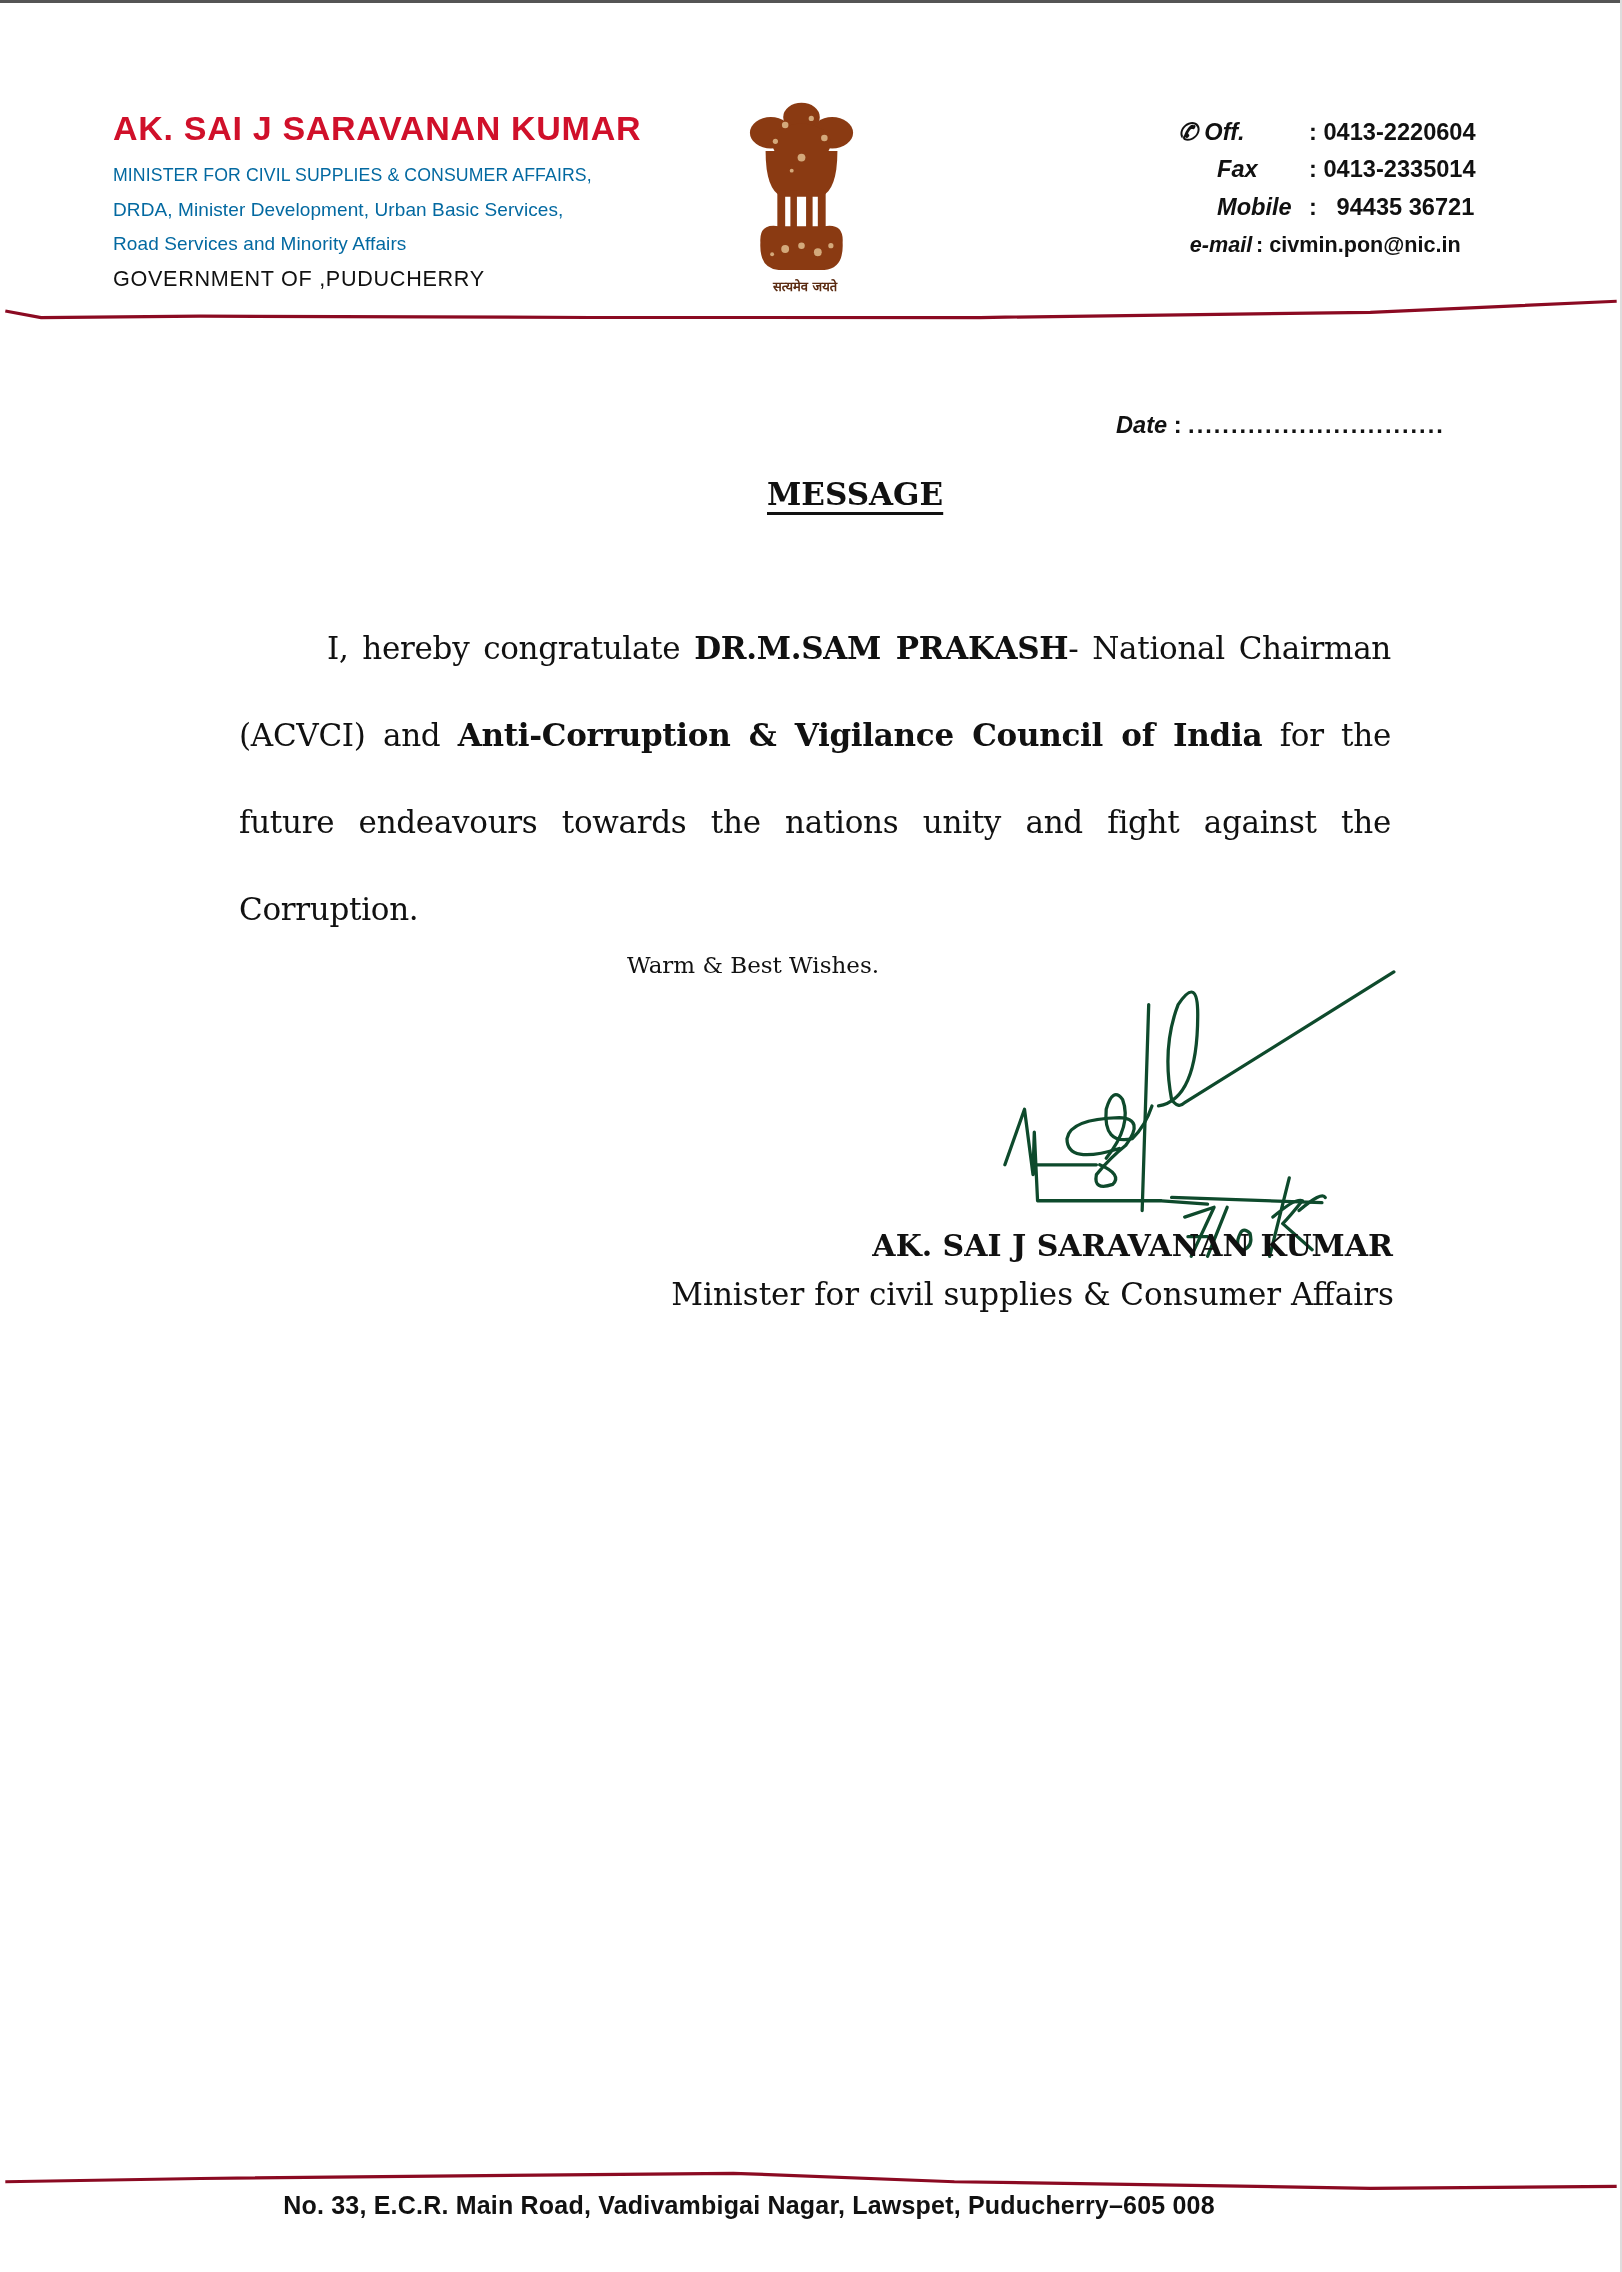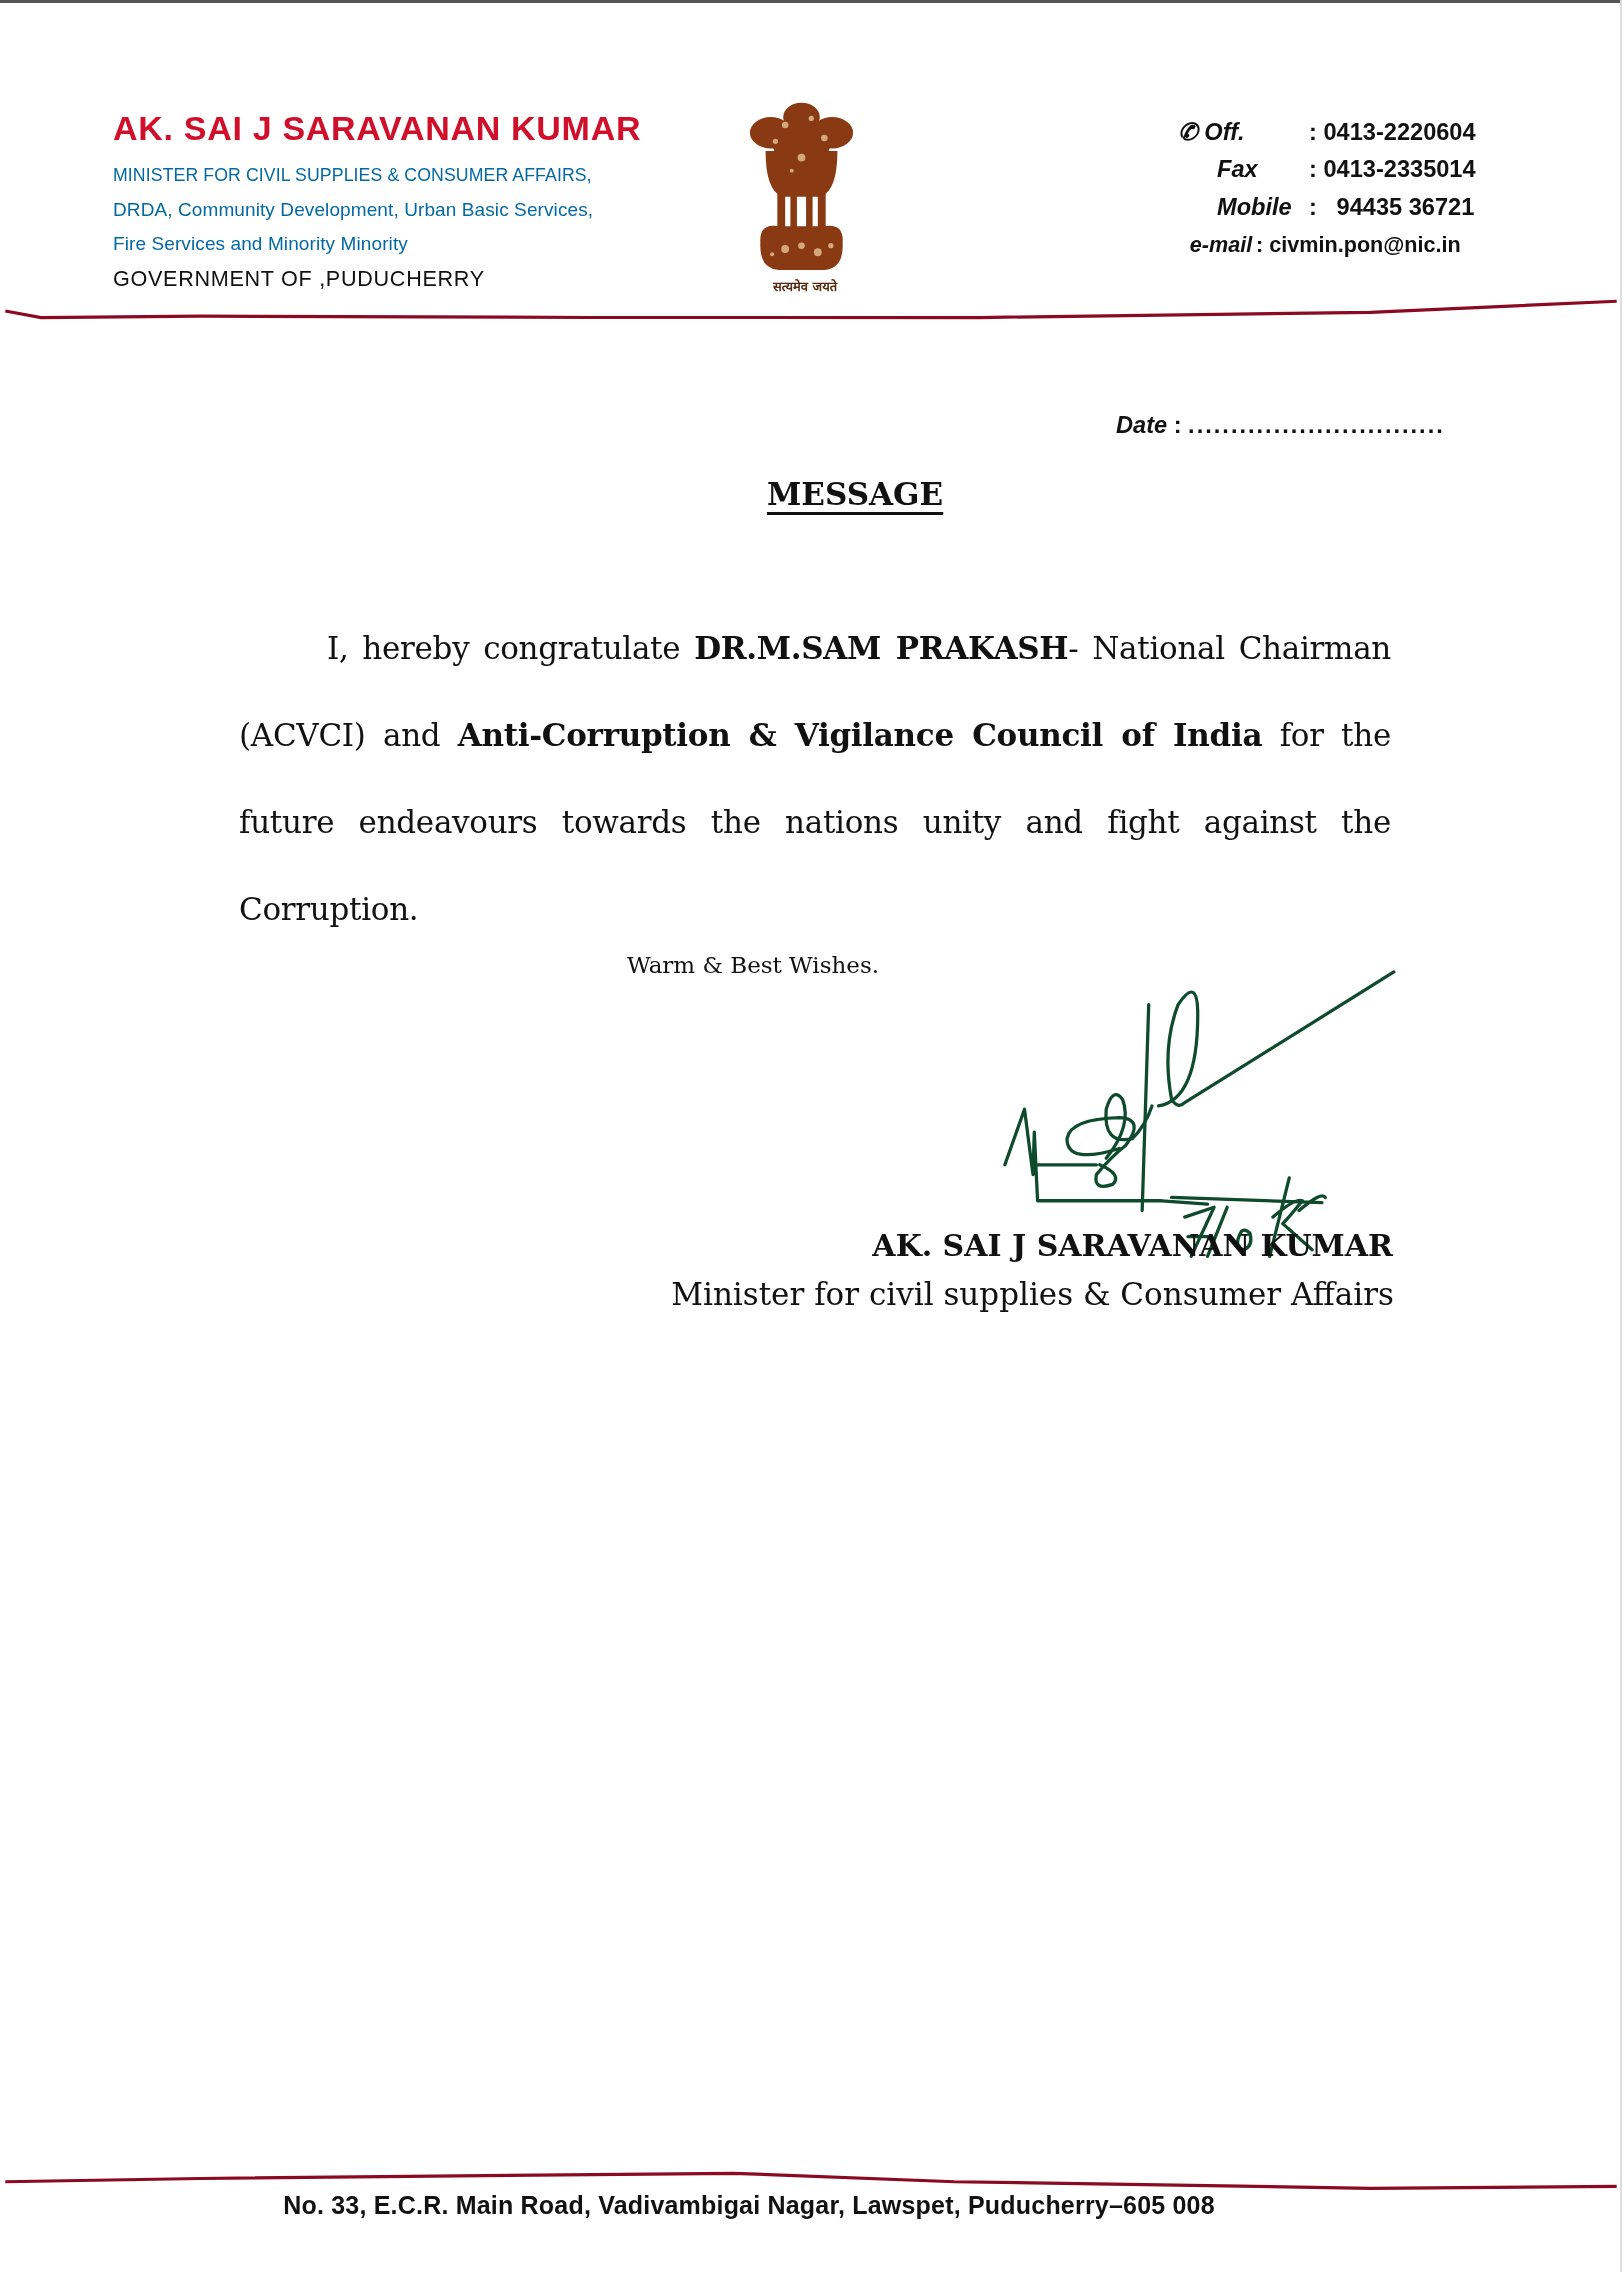--- a/index.html
+++ b/index.html
@@ -86,22 +86,22 @@
 </style>
 </head>
 <body>
 
 <div class="top-edge"></div>
 <div class="right-edge"></div>
 
 <div class="lh-left">
   <div class="lh-name">AK. SAI J SARAVANAN KUMAR</div>
   <div class="lh-line caps">MINISTER FOR CIVIL SUPPLIES &amp; CONSUMER AFFAIRS,</div>
-  <div class="lh-line">DRDA, Community Development, Urban Basic Services,</div>
-  <div class="lh-line">Fire Services and Minority Minority</div>
+  <div class="lh-line">DRDA, Minister Development, Urban Basic Services,</div>
+  <div class="lh-line">Road Services and Minority Affairs</div>
   <div class="lh-gov">GOVERNMENT OF ,PUDUCHERRY</div>
 </div>
 
 <svg class="emblem" viewBox="0 0 170 310">
   <g fill="#8a3a12">
     <ellipse cx="85" cy="38" rx="28" ry="22"></ellipse>
     <ellipse cx="38" cy="62" rx="32" ry="24"></ellipse>
     <ellipse cx="132" cy="62" rx="32" ry="24"></ellipse>
     <ellipse cx="85" cy="78" rx="45" ry="30"></ellipse>
     <path d="M30 90 Q30 150 55 160 L115 160 Q140 150 140 90 Z"></path>

